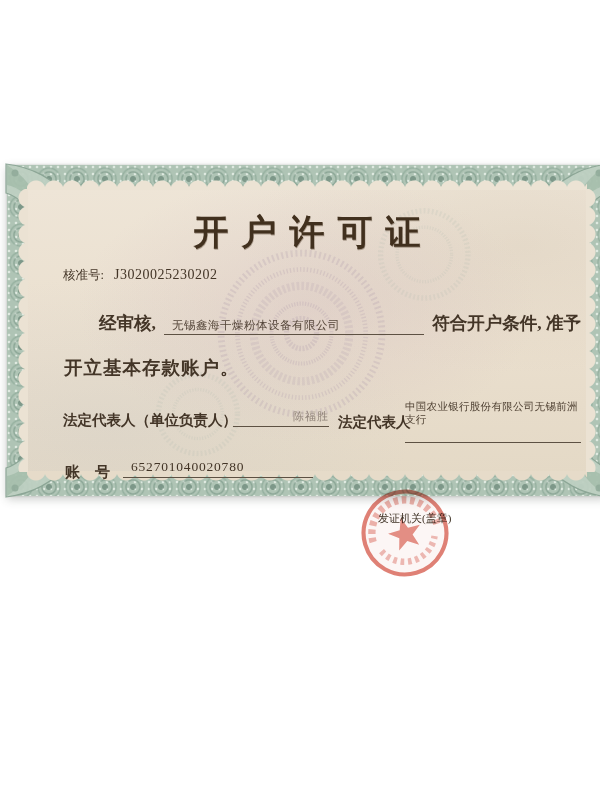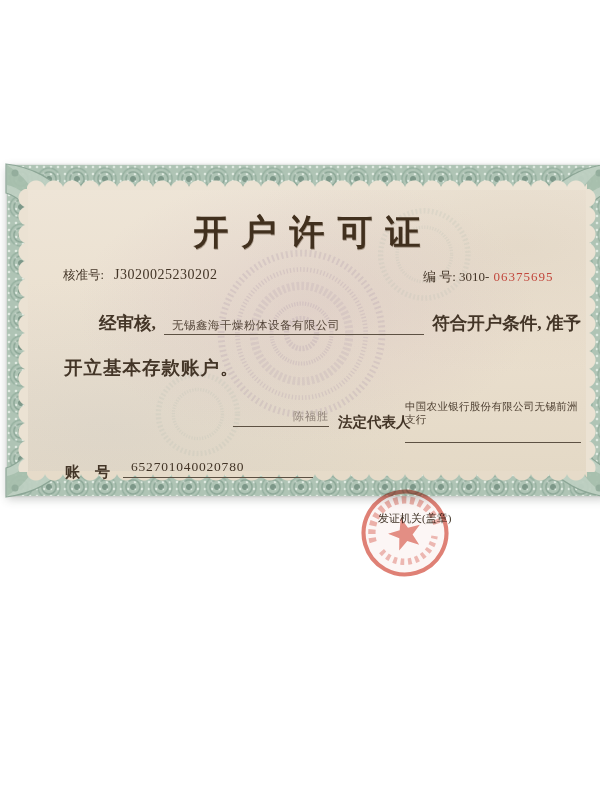--- a/index.html
+++ b/index.html
@@ -136,32 +136,30 @@
     <div class="scal bottom"></div>
     <div class="scal left"></div>
     <div class="scal right"></div>
 
     <div class="tx title">开户许可证</div>
 
     <div class="tx meta-left ink">
       <span>核准号:</span><span class="num">J3020025230202</span>
     </div>
 
-    <div class="tx meta-right ink">
-      <span>编 号: 3010-</span><span class="red">06375695</span>
-    </div>
 
     <div class="tx line2 ink">开立基本存款账户。</div>
 
     <div class="tx line1 ink">
       <span>经审核,</span>
       <span class="company fieldline">无锡鑫海干燥粉体设备有限公司</span>
       <span>符合开户条件, 准予</span>
     </div>
 
+    <div class="tx rep-label ink">法定代表人（单位负责人）</div>
     <div class="tx rep-name fieldline">陈福胜</div>
 
     <div class="tx bank-label ink">法定代表人</div>
     <div class="tx bank-value fieldline">中国农业银行股份有限公司无锡前洲支行</div>
 
     <div class="tx acct-label ink">账　号</div>
     <div class="tx acct-value fieldline ink">652701040020780</div>
 
     <div class="tx issuer">发证机关(盖章)</div>
 

